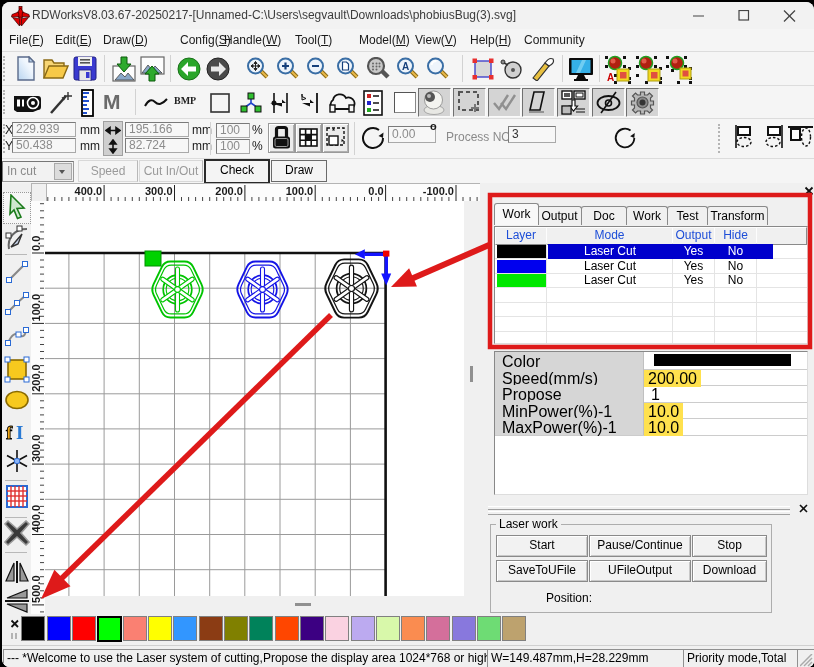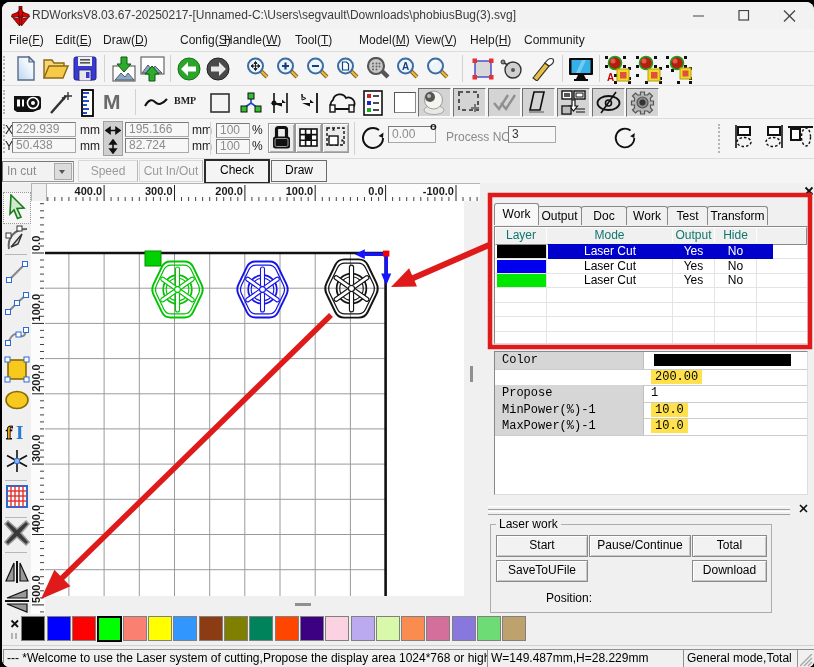--- a/index.html
+++ b/index.html
@@ -36,29 +36,29 @@
   #vruler{left:29px;top:199px;width:14px;height:413px;background:#fcfcfc;border-right:1px solid #555;overflow:hidden;}
   #canvas{left:43px;top:199px;width:419px;height:395px;background:#ffffff;border-right:1px solid #707070;border-bottom:1px solid #999;overflow:hidden;}
   #hscroll{left:43px;top:594px;width:419px;height:18px;background:#f0f0f0;}
   #vscrollstrip{left:462px;top:199px;width:16px;height:413px;background:#f0f0f0;}
   
   #rpanel{left:478px;top:181px;width:334px;height:431px;background:#f0f0f0;}
   .tab{position:absolute;background:#f0f0f0;border:1px solid #8a8a8a;border-bottom:none;
        border-radius:3px 3px 0 0;font-size:12px;color:#000;text-align:center;line-height:18px;}
   .tabon{background:#f8f8f8;z-index:2;line-height:21px;}
   .th{position:absolute;top:0;height:16px;background:#f0f0f0;border:1px solid;
-      border-color:#fdfdfd #8a8a8a #8a8a8a #fdfdfd;font-size:12px;text-align:center;line-height:15px;color:#0f766e;}
+      border-color:#fdfdfd #8a8a8a #8a8a8a #fdfdfd;font-size:12px;text-align:center;line-height:15px;color:#1d4ed8;}
   .rowtxt{position:absolute;left:0;width:100%;height:14px;font-size:12px;line-height:14px;z-index:2;}
   .rowtxt .ct{position:absolute;text-align:center;}
   .hline{position:absolute;left:0;width:100%;height:1px;background:#e4e4e4;z-index:1;}
   .vline{position:absolute;top:16px;bottom:0;width:1px;background:#e4e4e4;z-index:1;}
-  .prow{position:absolute;left:0;width:100%;height:16.6px;font-size:12px;color:#000;border-bottom:1px solid #cccccc;font-family:Liberation Mono, monospace;}
+  .prow{position:absolute;left:0;width:100%;height:16.6px;font-size:16px;color:#000;border-bottom:1px solid #cccccc;}
   .plbl{position:absolute;left:0;top:0;width:149px;height:100%;background:#d6d6d6;padding:1px 0 0 7px;box-sizing:border-box;border-right:1px solid #c0c0c0;}
   .pval{position:absolute;left:149px;top:0;right:0;height:100%;padding-top:1px;}
-  .hl{background:#ffe14e;padding:0 4px;margin-left:7px;}
+  .hl{background:#ffe14e;padding:0 4px;}
   .lwbtn{position:absolute;height:20px;background:#f2f2f2;border:1px solid #8a8a8a;
          box-shadow:inset 1px 1px 0 #fff, inset -1px -1px 0 #c8c8c8;
          font-size:12px;color:#000;text-align:center;line-height:19px;}
   
   #colorbar{left:0;top:612px;right:0;height:31px;background:#f0f0f0;}
   #statusbar{left:0;top:643px;right:0;height:22px;background:#f0f0f0;border-top:1px solid #d0d0d0;}
   .statbox{position:absolute;top:3px;height:17px;border:1px solid #c0c0c0;border-top-color:#909090;border-left-color:#909090;
            font-size:12px;color:#000;line-height:17px;padding-left:3px;overflow:hidden;white-space:nowrap;background:#f0f0f0;}
   .swatch{position:absolute;top:2px;width:22px;height:23px;border:1px solid #808080;}
 </style>
@@ -828,20 +828,21 @@
     </div>
 
     <div class="abs" style="left:14px;top:168px;width:312px;height:142px;background:#fff;border:1px solid #888;border-right-color:#ddd;border-bottom-color:#ddd">
       <div class="prow" style="top:0px">
           <span class="plbl">Color</span>
           <span class="pval">
             <span class="abs" style="left:10px;top:2px;width:137px;height:12px;background:#000"></span>
           </span>
         </div>
       <div class="prow" style="top:16.6px">
+          <span class="plbl">Speed(mm/s)</span>
           <span class="pval"><span class="hl">200.00</span></span>
         </div>
       <div class="prow" style="top:33.2px">
           <span class="plbl">Propose</span>
           <span class="pval"><span style="padding-left:7px">1</span></span>
         </div>
       <div class="prow" style="top:49.8px">
           <span class="plbl">MinPower(%)-1</span>
           <span class="pval"><span class="hl">10.0</span></span>
         </div>
@@ -854,22 +855,23 @@
     <div class="abs" style="left:8px;top:323px;width:302px;height:2px;border-top:1px solid #fff;border-bottom:1px solid #a0a0a0"></div>
     <div class="abs" style="left:8px;top:328px;width:302px;height:2px;border-top:1px solid #fff;border-bottom:1px solid #a0a0a0"></div>
     <svg class="abs" style="left:319px;top:321px" width="9" height="9" viewBox="0 0 9 9">
         <path d="M1 1 L8 8 M8 1 L1 8" stroke="#111" stroke-width="1.6"></path>
       </svg>
 
     <div class="abs" style="left:10px;top:341px;width:280px;height:87px;border:1px solid #adadad"></div>
     <div class="abs" style="left:16px;top:334px;background:#f0f0f0;padding:0 3px;font-size:12px;color:#000">Laser work</div>
     <div class="lwbtn" style="left:16px;top:352px;width:90px">Start</div>
     <div class="lwbtn" style="left:109px;top:352px;width:100px">Pause/Continue</div>
-    <div class="lwbtn" style="left:212px;top:352px;width:73px">Total</div>
+    <div class="lwbtn" style="left:212px;top:352px;width:73px">Stop</div>
     <div class="lwbtn" style="left:16px;top:377px;width:90px">SaveToUFile</div>
+    <div class="lwbtn" style="left:109px;top:377px;width:100px">UFileOutput</div>
     <div class="lwbtn" style="left:212px;top:377px;width:73px">Download</div>
     <div class="abs" style="left:66px;top:408px;font-size:12px;color:#000">Position:</div>
   </div>
   <div class="abs" id="colorbar">
     <svg class="abs" style="left:8px;top:5px" width="10" height="22" viewBox="0 0 10 22">
         <path d="M1.5 1.5 L8 8 M8 1.5 L1.5 8" stroke="#111" stroke-width="1.8"></path>
         <path d="M2 14 v6 M6 14 v6" stroke="#999" stroke-width="1.4"></path>
       </svg>
     <div class="swatch" style="left:19.3px;background:#000000"></div>
     <div class="swatch" style="left:44.6px;background:#0000ff"></div>
@@ -888,21 +890,21 @@
     <div class="swatch" style="left:373.8px;background:#d8f8aa"></div>
     <div class="swatch" style="left:399.1px;background:#fa8c50"></div>
     <div class="swatch" style="left:424.4px;background:#d46f9b"></div>
     <div class="swatch" style="left:449.7px;background:#8878dd"></div>
     <div class="swatch" style="left:475.1px;background:#6edc74"></div>
     <div class="swatch" style="left:500.4px;background:#bda26e"></div>
   </div>
   <div class="abs" id="statusbar">
     <div class="statbox" style="left:1px;width:481px">--- *Welcome to use the Laser system of cutting,Propose the display area 1024*768 or higher</div>
     <div class="statbox" style="left:485px;width:193px">W=149.487mm,H=28.229mm</div>
-    <div class="statbox" style="left:681px;width:112px">General mode,Total</div>
+    <div class="statbox" style="left:681px;width:112px">Priority mode,Total</div>
     <div class="statbox" style="left:795px;width:17px"></div>
     <svg class="abs" style="right:1px;top:8px" width="13" height="13" viewBox="0 0 13 13">
         <g stroke="#aaa" stroke-width="1.5">
           <line x1="12" y1="0" x2="0" y2="12"></line>
           <line x1="12" y1="4" x2="4" y2="12"></line>
           <line x1="12" y1="8" x2="8" y2="12"></line>
         </g>
       </svg>
   </div>
   <svg class="abs" id="annot" style="left:0;top:0;pointer-events:none" width="812" height="665" viewBox="0 0 812 665">

